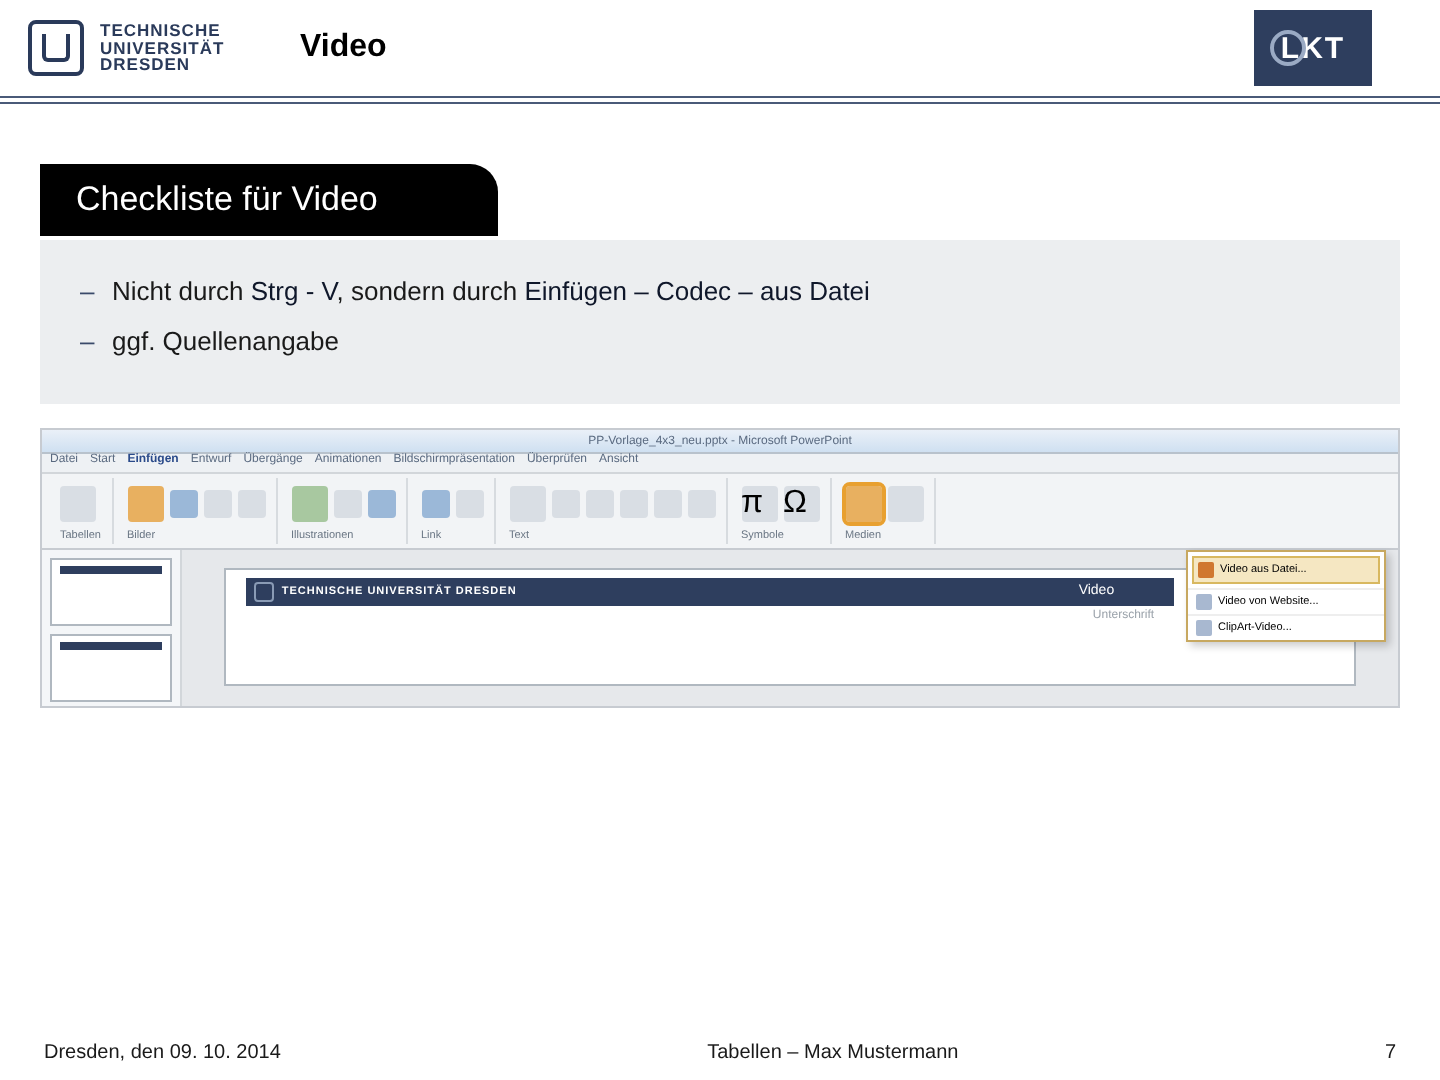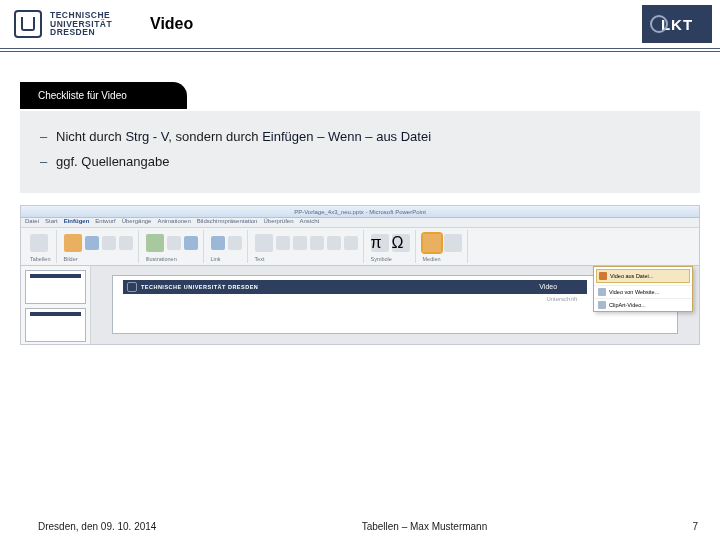--- a/index.html
+++ b/index.html
@@ -3,25 +3,25 @@
 <meta charset="utf-8">
 <style>
   * { margin:0; padding:0; box-sizing:border-box; }
   body { width:720px; height:540px; font-family:Verdana,Geneva,sans-serif; background:#fff; position:relative; overflow:hidden; }
   .header { height:52px; display:flex; align-items:center; border-bottom:4px double #4a5a78; }
   .header .tud-logo { width:140px; display:flex; align-items:center; padding-left:14px; gap:8px; }
   .header .tud-mark { width:28px; height:28px; border:2px solid #2a3a5a; border-radius:4px; position:relative; }
   .header .tud-mark::after { content:""; position:absolute; inset:5px; border:2px solid #2a3a5a; border-top:none; border-radius:0 0 3px 3px; }
   .header .tud-text { font-size:8.5px; line-height:1; color:#2a3a5a; font-weight:bold; letter-spacing:.5px; }
   .header h1 { flex:1; font-size:16px; font-weight:bold; padding-left:10px; color:#000; }
-  .header .lkt { width:70px; height:38px; margin-right:8px; background:#2e3e5e; color:#fff; display:flex; align-items:center; justify-content:center; position:relative; }
+  .header .lkt { width:59px; height:38px; margin-right:34px; background:#2e3e5e; color:#fff; display:flex; align-items:center; justify-content:center; position:relative; }
   .header .lkt span { font-size:15px; font-weight:bold; letter-spacing:1px; }
   .header .lkt::before { content:""; position:absolute; left:8px; width:14px; height:14px; border:2px solid #9aaac4; border-radius:50%; }
   .content { padding:30px 20px 0 20px; }
-  .chk-title { display:inline-block; background:#000; color:#fff; font-size:10px; padding:8px 60px 8px 18px; border-radius:0 14px 0 0; }
+  .chk-title { display:inline-block; background:#000; color:#fff; font-size:17px; padding:8px 60px 8px 18px; border-radius:0 14px 0 0; }
   .chk-box { background:#eceef0; padding:14px 18px 18px 18px; margin-top:2px; }
   .chk-box ul { list-style:none; }
   .chk-box li { font-size:13px; color:#1a1a1a; padding:3px 0 3px 18px; position:relative; line-height:1.45; }
   .chk-box li::before { content:"–"; position:absolute; left:2px; color:#3a4a6a; }
   .chk-box .mut { color:#0f172a; }
   .ppt { margin-top:12px; border:1px solid #c7cbd1; background:#fafbfc; height:140px; position:relative; overflow:hidden; }
   .ppt .titlebar { height:12px; background:linear-gradient(#eaf0f8,#cfe0f1); font-size:6px; text-align:center; color:#5a6a80; line-height:12px; border-bottom:1px solid #b8c2cc; }
   .ppt .ribtabs { height:10px; background:#eef1f4; display:flex; gap:6px; font-size:6px; padding:0 4px; color:#5a6a80; border-bottom:1px solid #d2d6da; }
   .ppt .ribbon { height:38px; background:#f2f4f6; border-bottom:1px solid #c7cbd1; display:flex; gap:2px; padding:2px 4px; }
   .ribgrp { border-right:1px solid #d7dbdf; padding:0 5px; display:flex; flex-direction:column; justify-content:space-between; }
@@ -41,21 +41,21 @@
   .slide .vbar { position:absolute; top:4px; left:10px; right:90px; height:14px; background:#2e3e5e; display:flex; align-items:center; }
   .slide .vbar .vlogo { width:10px; height:10px; border:1px solid #8a9bb5; border-radius:2px; margin:0 4px; }
   .slide .vbar .vtxt { font-size:5.5px; color:#fff; font-weight:bold; letter-spacing:.5px; }
   .slide .vbar .vtitle { font-size:7px; color:#fff; margin-left:auto; margin-right:30px; }
   .slide .sub { position:absolute; top:20px; right:100px; font-size:6px; color:#9aa2aa; }
   .popup { position:absolute; top:0; right:6px; width:100px; background:#fff; border:1px solid #c7a860; box-shadow:2px 2px 4px rgba(0,0,0,.2); font-size:5.5px; }
   .popup .ph { background:#f5e7c2; border:1px solid #d8b860; margin:2px; padding:2px; display:flex; align-items:center; gap:3px; }
   .popup .ph .pi { width:8px; height:8px; background:#d07830; border-radius:1px; }
   .popup .row { padding:2px 4px; display:flex; align-items:center; gap:3px; border-top:1px solid #eee; }
   .popup .row .pi { width:8px; height:8px; background:#a8b8d0; border-radius:1px; }
-  .footer { position:absolute; bottom:8px; left:38px; right:22px; display:flex; justify-content:space-between; font-size:10px; color:#1a1a1a; }
+  .footer { position:absolute; bottom:8px; left:22px; right:22px; display:flex; justify-content:space-between; font-size:10px; color:#1a1a1a; }
   .footer .pg { color:#1a1a1a; }
 </style>
 </head>
 <body>
 
 <div class="header">
   <div class="tud-logo">
     <div class="tud-mark"></div>
     <div class="tud-text">
       <div>TECHNISCHE</div>
@@ -67,21 +67,21 @@
   <div class="lkt">
       <span>LKT</span>
     </div>
 </div>
 
 <div class="content">
   <div class="chk-title">Checkliste für Video</div>
   <div class="chk-box">
     <ul>
       <li>
-        <span>Nicht durch </span><span class="mut">Strg - V</span><span>, sondern durch </span><span class="mut">Einfügen – Wenn – aus Datei</span>
+        <span>Nicht durch </span><span class="mut">Strg - V</span><span>, sondern durch </span><span class="mut">Einfügen – Codec – aus Datei</span>
       </li>
       <li>ggf. Quellenangabe</li>
     </ul>
   </div>
 
   <div class="ppt">
     <div class="titlebar">PP-Vorlage_4x3_neu.pptx - Microsoft PowerPoint</div>
     <div class="ribtabs">
       <span>Datei</span>
       <span>Start</span>

